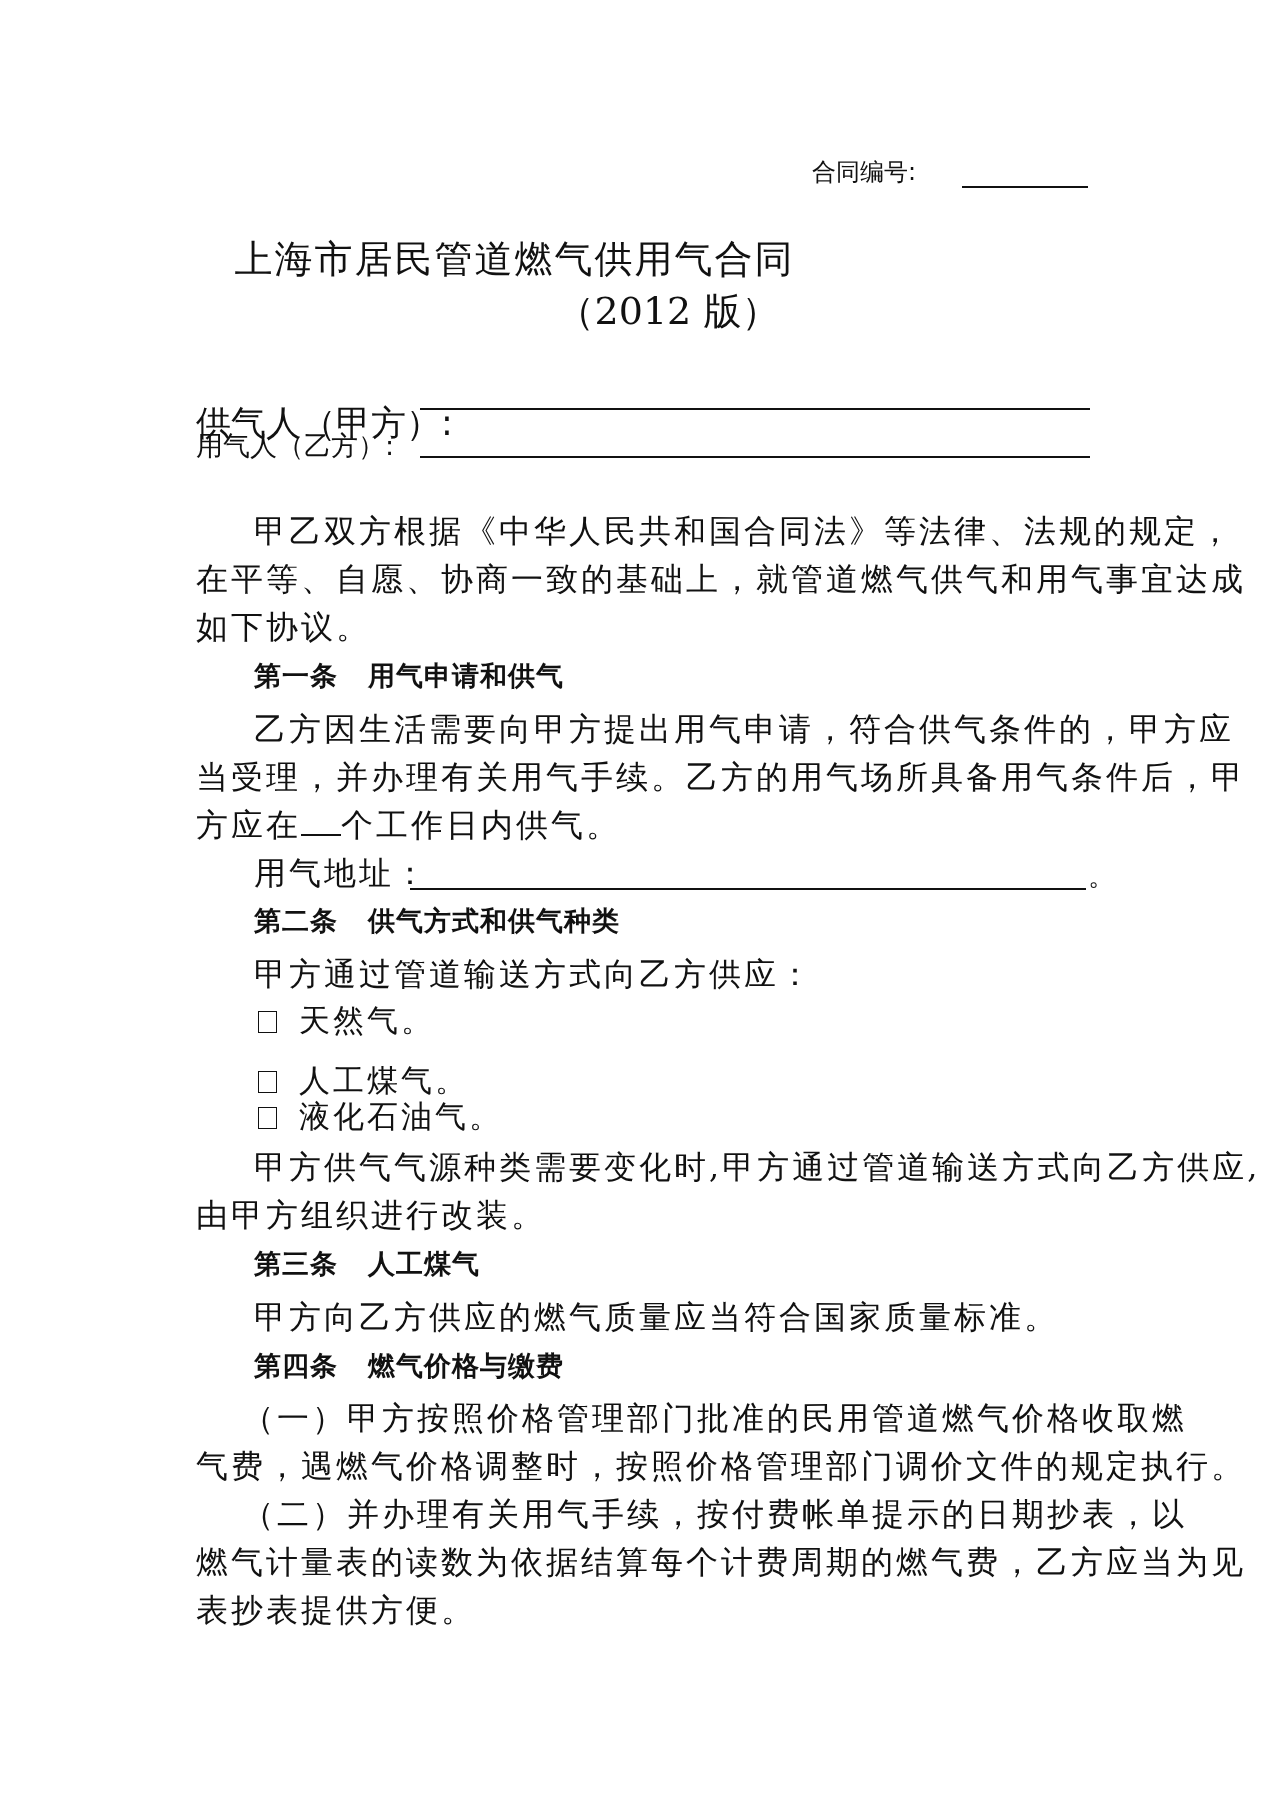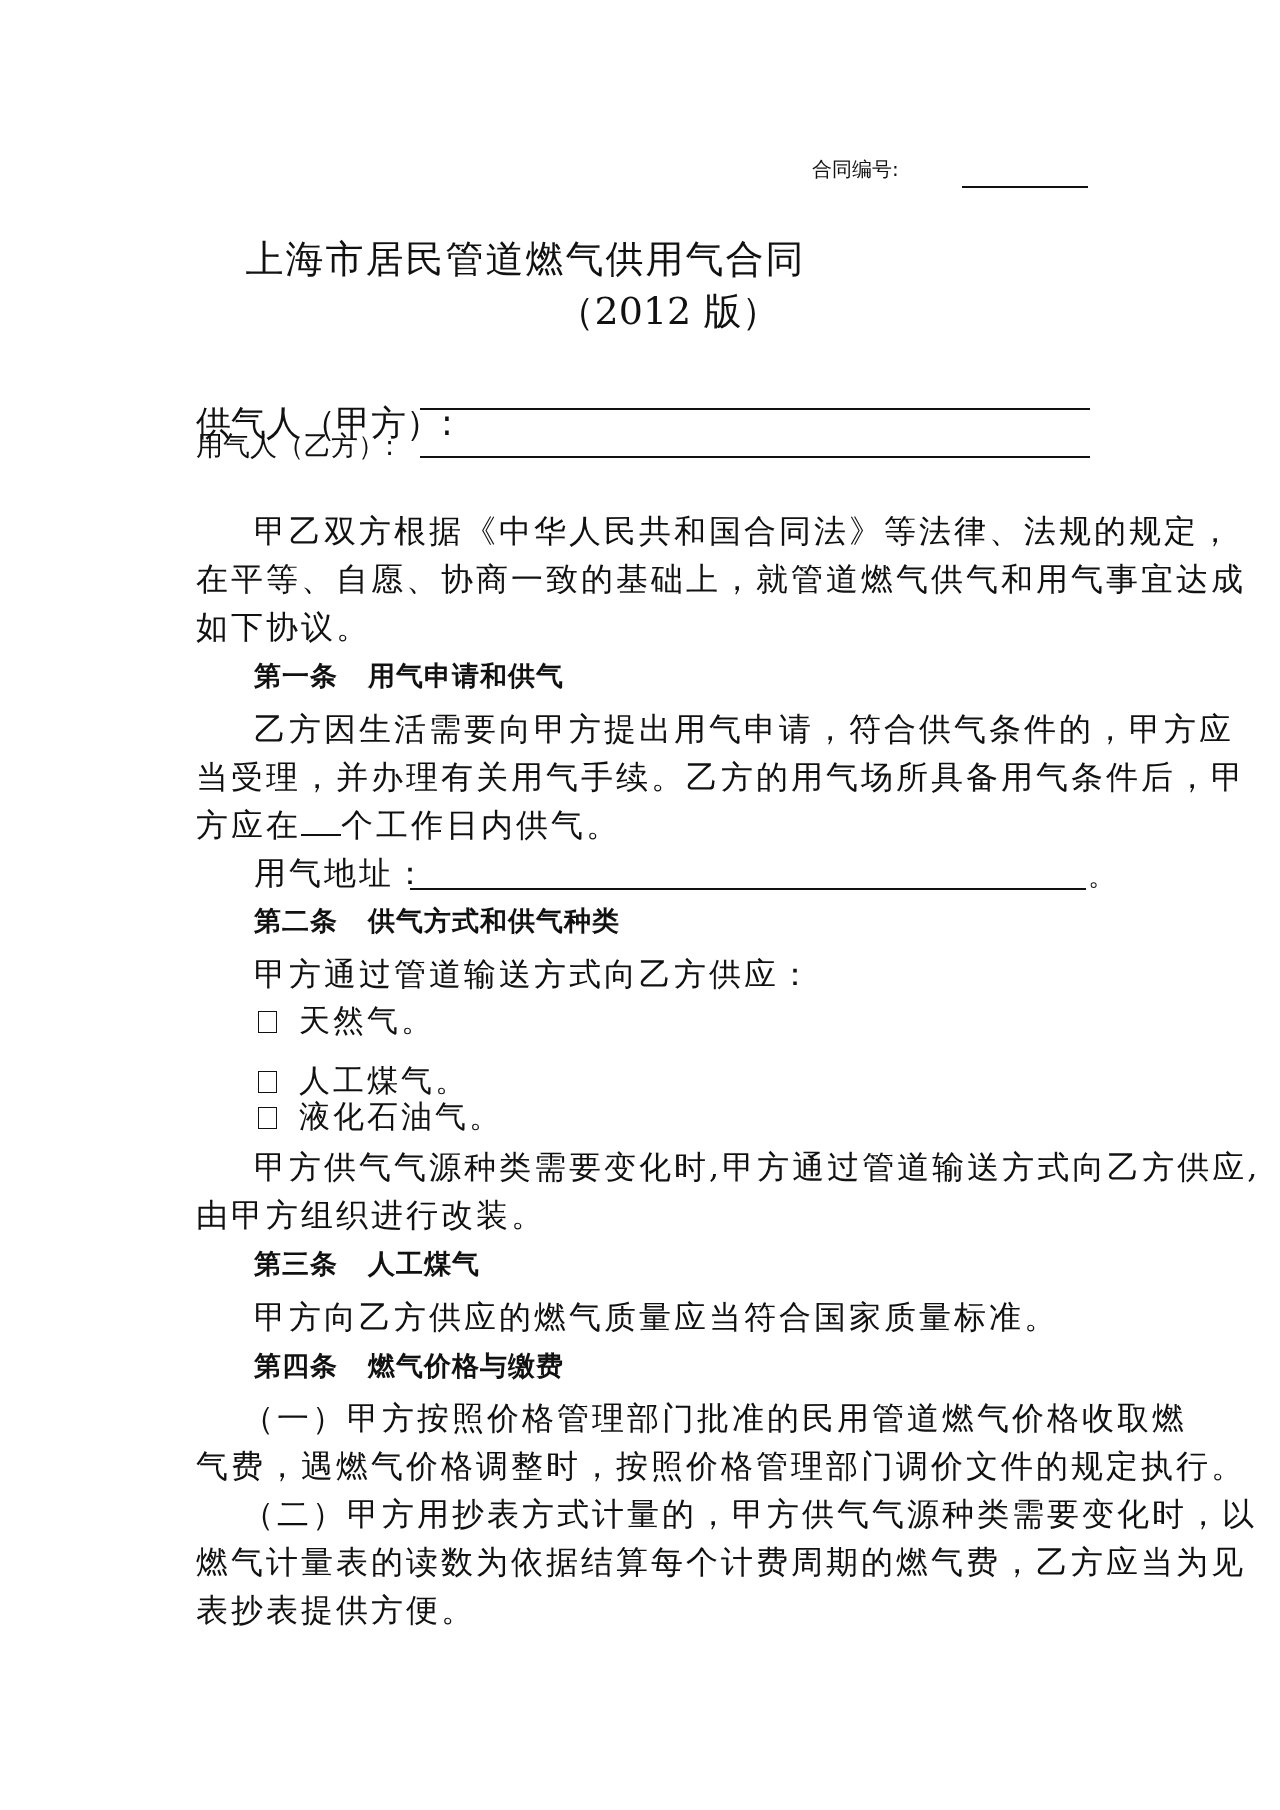--- a/index.html
+++ b/index.html
@@ -11,24 +11,24 @@
   .p{position:absolute;left:196px;width:900px;font-size:32px;line-height:48px;letter-spacing:3px;white-space:nowrap;}
   .ind{padding-left:58px;}
   .h{position:absolute;left:254px;font-size:27px;font-weight:bold;letter-spacing:1px;white-space:nowrap;text-align:center;}
   .h .num{margin-right:30px;}
   .cb{position:absolute;left:258px;font-size:31px;letter-spacing:3px;white-space:nowrap;}
   .box{display:inline-block;width:17px;height:20px;border:1.5px solid #111;vertical-align:-2px;margin-right:22px;}
 </style>
 </head>
 <body>
 
-<div class="abs sans" style="left:812px;top:156px;font-size:20px;">合同编号:</div>
+<div class="abs sans" style="left:812px;top:156px;font-size:24px;">合同编号:</div>
 <div class="line" style="left:962px;top:186px;width:126px;"></div>
 
-<div class="abs" style="left:15px;width:1021px;text-align:center;top:234px;font-size:38px;letter-spacing:2px;">上海市居民管道燃气供用气合同</div>
+<div class="abs" style="left:4px;width:1021px;text-align:center;top:234px;font-size:38px;letter-spacing:2px;">上海市居民管道燃气供用气合同</div>
 <div class="abs" style="left:0;width:1280px;text-align:center;top:286px;font-size:38px;margin-left:28px;">（2012 版）</div>
 
 <div class="abs sans" style="left:196px;top:400px;font-size:35px;">供气人（甲方）:</div>
 <div class="line" style="left:420px;top:408px;width:670px;"></div>
 <div class="abs sans" style="left:196px;top:428px;font-size:27px;">用气人（乙方）:</div>
 <div class="line" style="left:420px;top:456px;width:670px;"></div>
 
 <div class="p ind" style="top:507px;">甲乙双方根据《中华人民共和国合同法》等法律、法规的规定，</div>
 <div class="p" style="top:555px;">在平等、自愿、协商一致的基础上，就管道燃气供气和用气事宜达成</div>
 <div class="p" style="top:603px;">如下协议。</div>
@@ -58,15 +58,15 @@
 <div class="h sans" style="top:1246px;">
   <span class="num">第三条</span><span>人工煤气</span>
 </div>
 <div class="p ind" style="top:1293px;">甲方向乙方供应的燃气质量应当符合国家质量标准。</div>
 
 <div class="h sans" style="top:1348px;">
   <span class="num">第四条</span><span>燃气价格与缴费</span>
 </div>
 <div class="p" style="top:1394px;padding-left:46px;">（一）甲方按照价格管理部门批准的民用管道燃气价格收取燃</div>
 <div class="p" style="top:1442px;">气费，遇燃气价格调整时，按照价格管理部门调价文件的规定执行。</div>
-<div class="p" style="top:1490px;padding-left:46px;">（二）甲方用抄表方式计量的，甲方供气气源种类需要变化时，以</div>
+<div class="p" style="top:1490px;padding-left:46px;">（二）并办理有关用气手续，按付费帐单提示的日期抄表，以</div>
 <div class="p" style="top:1538px;">燃气计量表的读数为依据结算每个计费周期的燃气费，乙方应当为见</div>
 <div class="p" style="top:1586px;">表抄表提供方便。</div>
 
 </body></html>

